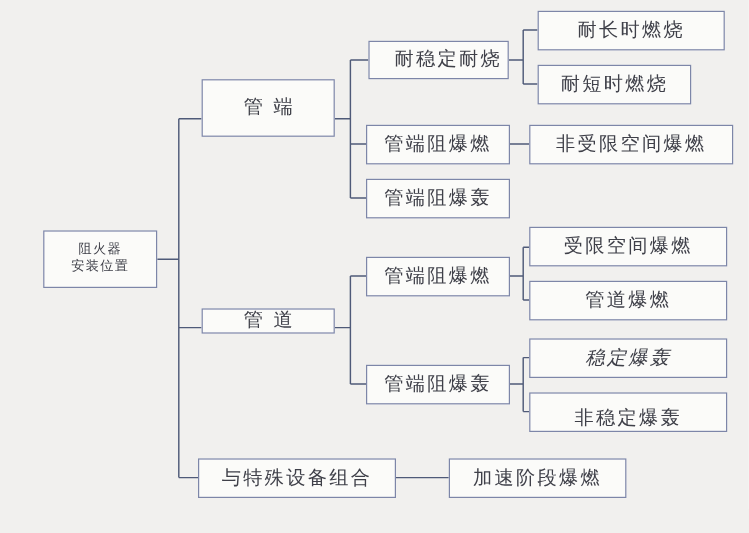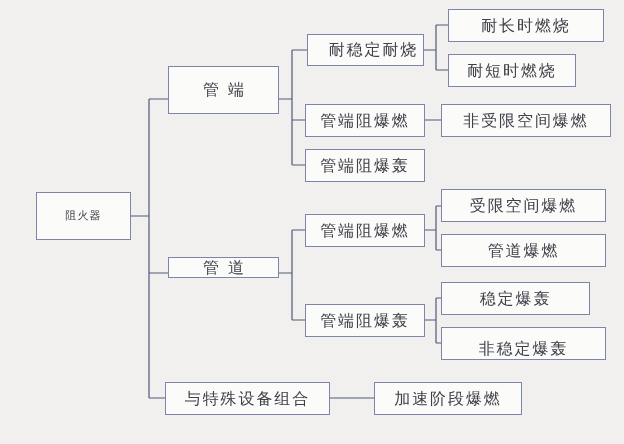--- a/index.html
+++ b/index.html
@@ -45,20 +45,21 @@
       M425 120 H441
       M279 273 H292 M292 230 V320 M292 230 H305 M292 320 H305
       M425 230 H436 M436 206 V250 M436 206 H441 M436 250 H441
       M425 320 H436 M436 298 V343 M436 298 H441 M436 343 H441
       M330 398 H374"></path>
   </svg>
 
   <div class="node root" style="left:36px;top:192px;width:95px;height:48px;">
     <span>
       <span class="lbl">阻火器</span>
+      <span class="lbl">安装位置</span>
     </span>
   </div>
 
   <div class="node wide" style="left:168px;top:66px;width:111px;height:48px;">
     <span>管端</span>
   </div>
 
   <div class="node" style="left:307px;top:34px;width:117px;height:32px;padding-left:16px;">
     <span>耐稳定耐烧</span>
   </div>
@@ -96,21 +97,21 @@
   </div>
 
   <div class="node" style="left:441px;top:234px;width:165px;height:33px;text-align:right;">
     <span>管道爆燃</span>
   </div>
 
   <div class="node" style="left:305px;top:304px;width:120px;height:33px;">
     <span>管端阻爆轰</span>
   </div>
 
-  <div class="node" style="left:441px;top:282px;width:149px;height:33px;">
+  <div class="node" style="left:441px;top:282px;width:165px;height:33px;font-style:italic;">
     <span>稳定爆轰</span>
   </div>
 
   <div class="node" style="left:441px;top:327px;width:165px;height:33px;align-items:flex-end;">
     <span>非稳定爆轰</span>
   </div>
 
   <div class="node" style="left:374px;top:382px;width:148px;height:33px;">
     <span>加速阶段爆燃</span>
   </div>

